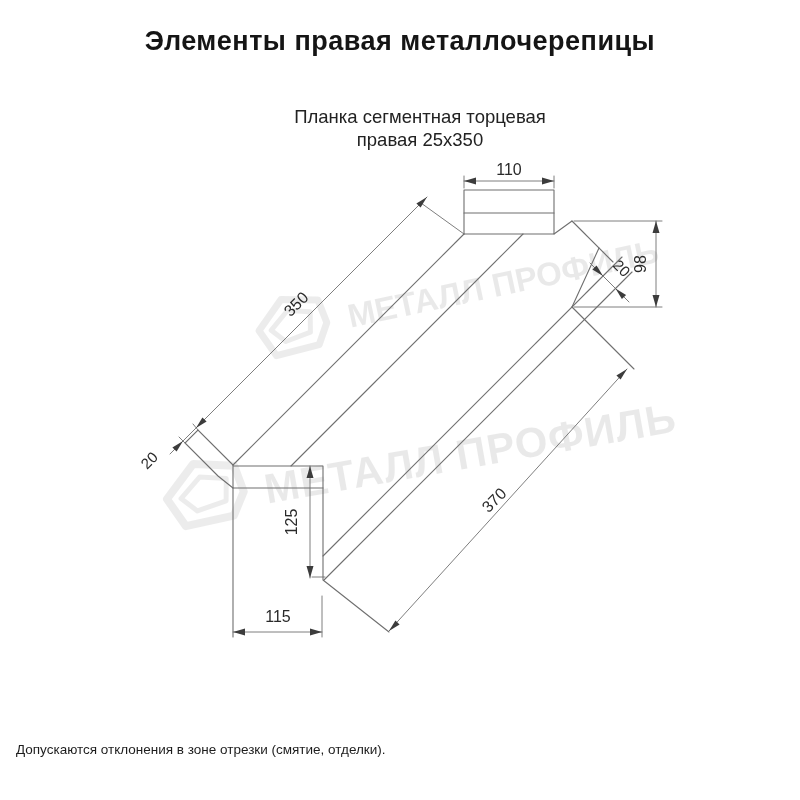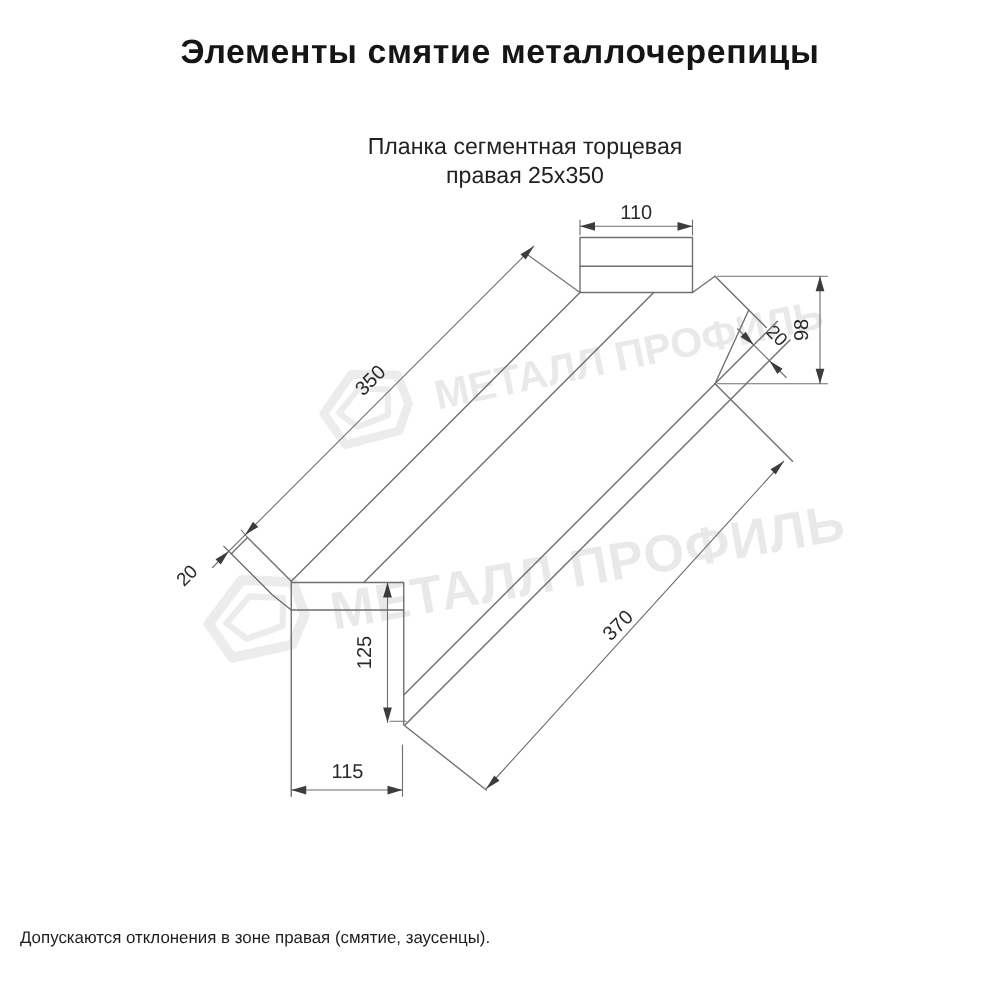--- a/index.html
+++ b/index.html
@@ -23,21 +23,21 @@
   .dimtxt-s{font-size:15px;font-family:"Liberation Sans",sans-serif;}
   .outline{stroke:#6f6f6f;stroke-width:1.1;fill:none;stroke-linecap:round;}
   .dimline{stroke:#6f6f6f;stroke-width:0.9;fill:none;stroke-linecap:round;}
   .arr{fill:#3c3c3c;stroke:none;}
   .wm-text{font-weight:bold;fill:#000;fill-opacity:0.085;}
   .wm-logo{stroke:#000;stroke-opacity:0.075;fill:none;stroke-linejoin:round;}
 </style>
 </head>
 <body>
 
-<div class="page-title">Элементы смятие металлочерепицы</div>
+<div class="page-title">Элементы правая металлочерепицы</div>
 
 <div class="product-name">
   <div>Планка сегментная торцевая</div>
   <div>правая 25х350</div>
 </div>
 
 <svg width="800" height="800" viewBox="0 0 800 800" style="position:absolute;top:0;left:0;">
 
   <g transform="translate(250,298) rotate(-12)">
     <path class="wm-logo" d="M2,34 L30,8 L66,16 L70,40 L58,60 L14,62 Z" stroke-width="7"></path>
@@ -119,14 +119,14 @@
 
   <g>
     <path class="dimline" d="M322,596 V637 M233,632 H322"></path>
     <polygon class="arr" points="233,632 245,628.5 245,635.5"></polygon>
     <polygon class="arr" points="322,632 310,628.5 310,635.5"></polygon>
     <text class="dimtxt" x="278" y="622" text-anchor="middle">115</text>
   </g>
 </svg>
 
 <div class="footnotes">
-  <div>Допускаются отклонения в зоне правая (смятие, заусенцы).</div>
+  <div>Допускаются отклонения в зоне отрезки (смятие, отделки).</div>
 </div>
 
 </body></html>

